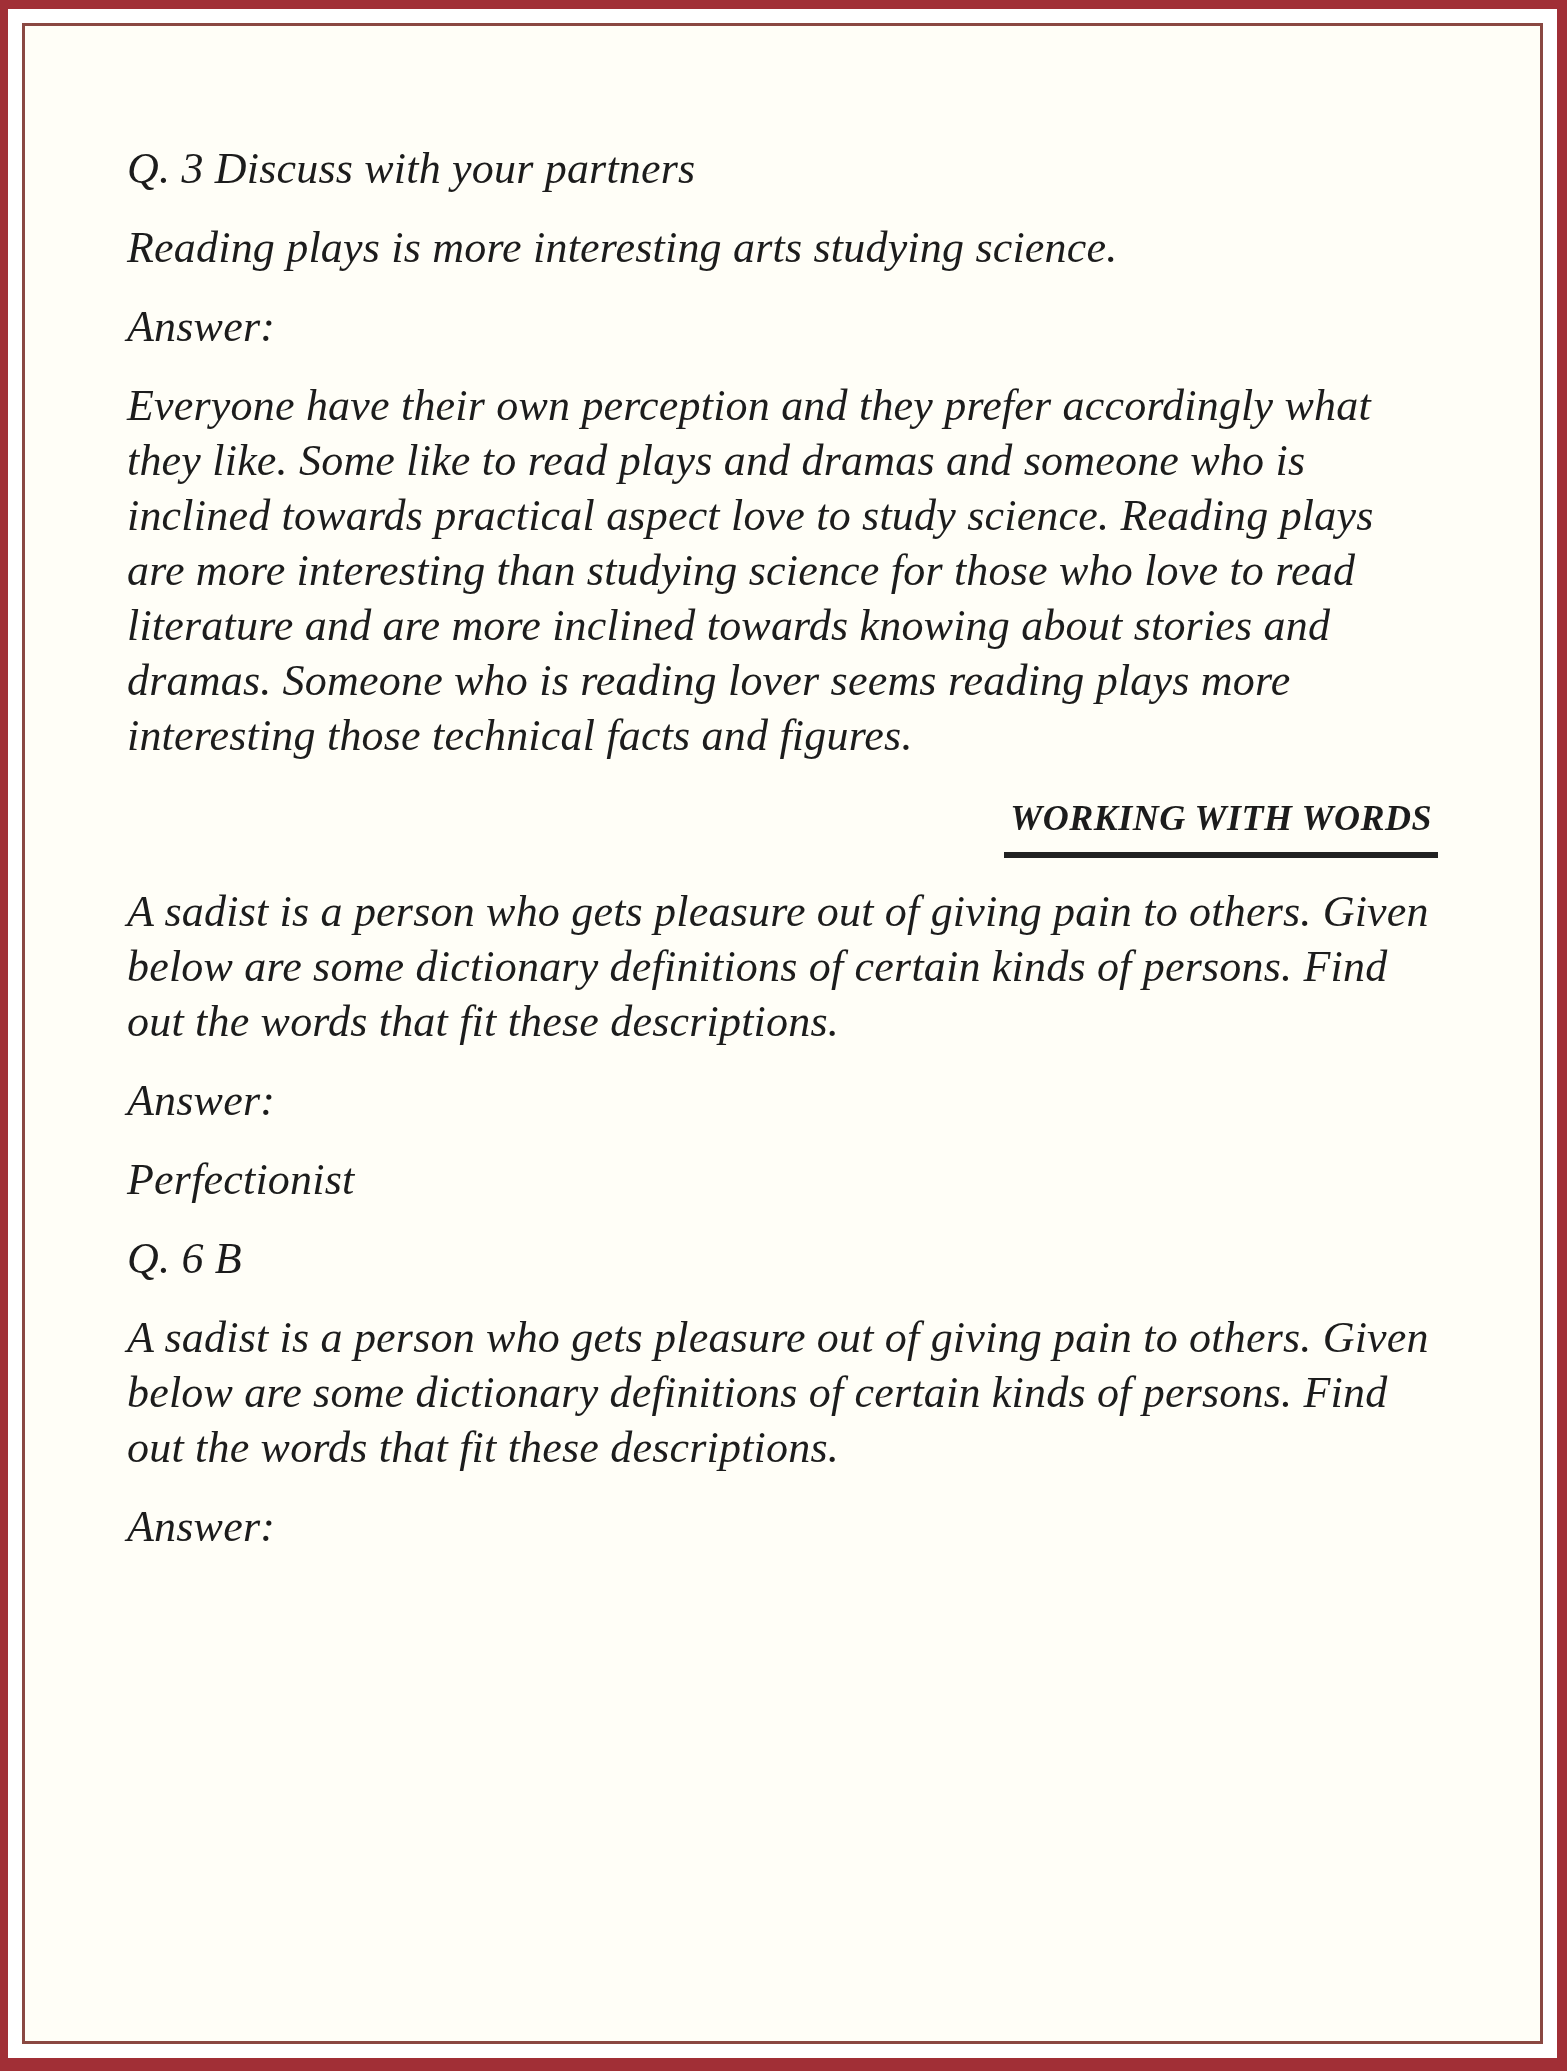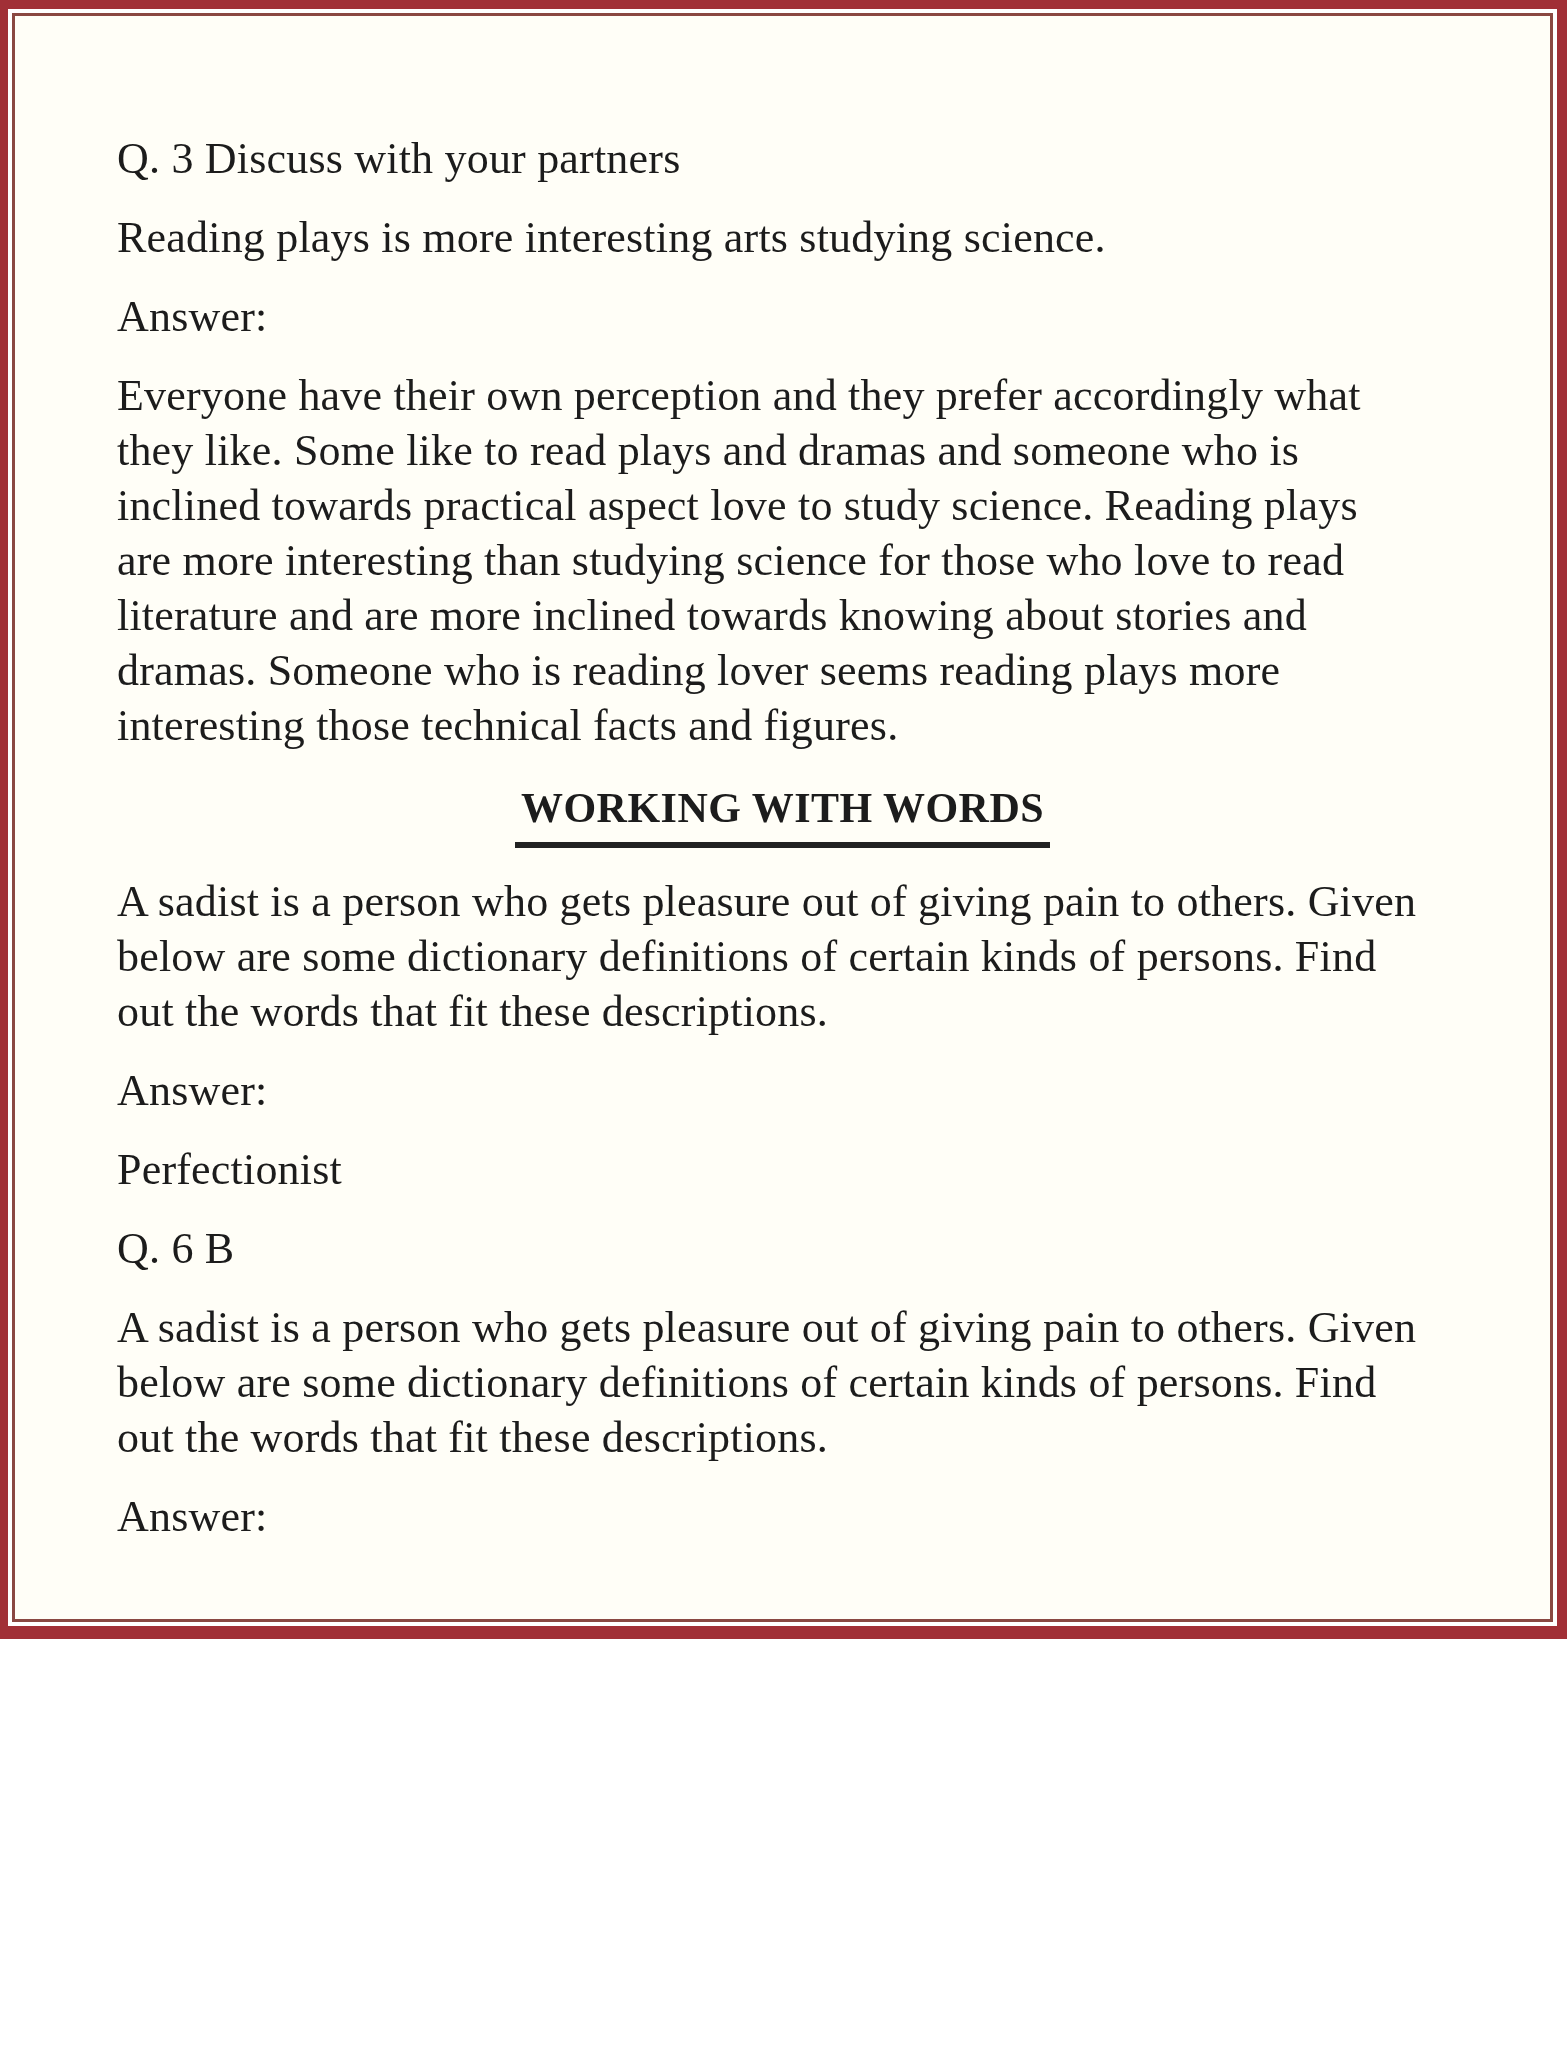--- a/index.html
+++ b/index.html
@@ -11,47 +11,48 @@
   * { margin: 0; padding: 0; box-sizing: border-box; }
   html, body { background: #fff; }
   body {
     width: 1567px;
     height: 2071px;
     font-family: "Liberation Serif", "DejaVu Serif", serif;
     color: var(--ink);
   }
   .page {
     width: 1567px;
-    height: 1639px;
+    height: 2071px;
     background: #fff;
     border-style: solid;
     border-color: var(--outer);
     border-width: 9px 10px 13px 8px;
-    padding: 4px;
+    padding: 14px;
+    font-style: italic;
   }
   .page-inner {
     width: 100%;
     height: 100%;
     border: 3px solid var(--inner);
     background: var(--bg);
     overflow: hidden;
   }
   .content {
     padding: 115px 102px 0 102px;
   }
   .para {
     font-size: 44px;
     line-height: 55px;
     margin: 0 0 24px 0;
     white-space: pre-line;
     letter-spacing: 0.2px;
   }
   .section-heading {
-    text-align: center;
-    font-size: 42px;
+    text-align: right;
+    font-size: 36px;
     line-height: 62px;
     font-weight: bold;
     margin: 18px 0 26px 0;
   }
   .section-heading .underlined {
     display: inline-block;
     padding: 0 6px 3px 6px;
     border-bottom: 6px solid #222;
     letter-spacing: 0.5px;
   }

